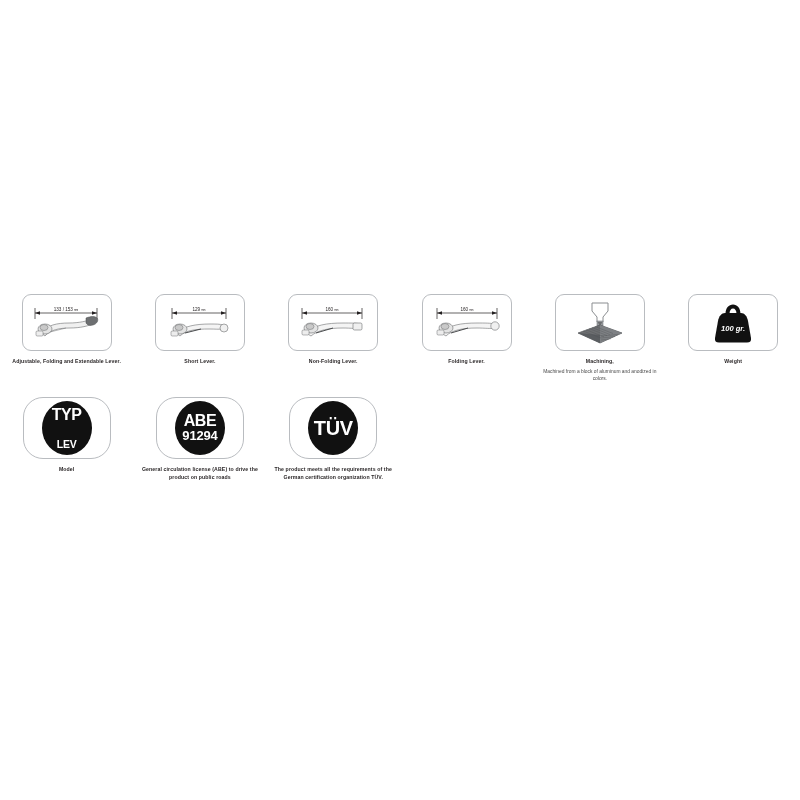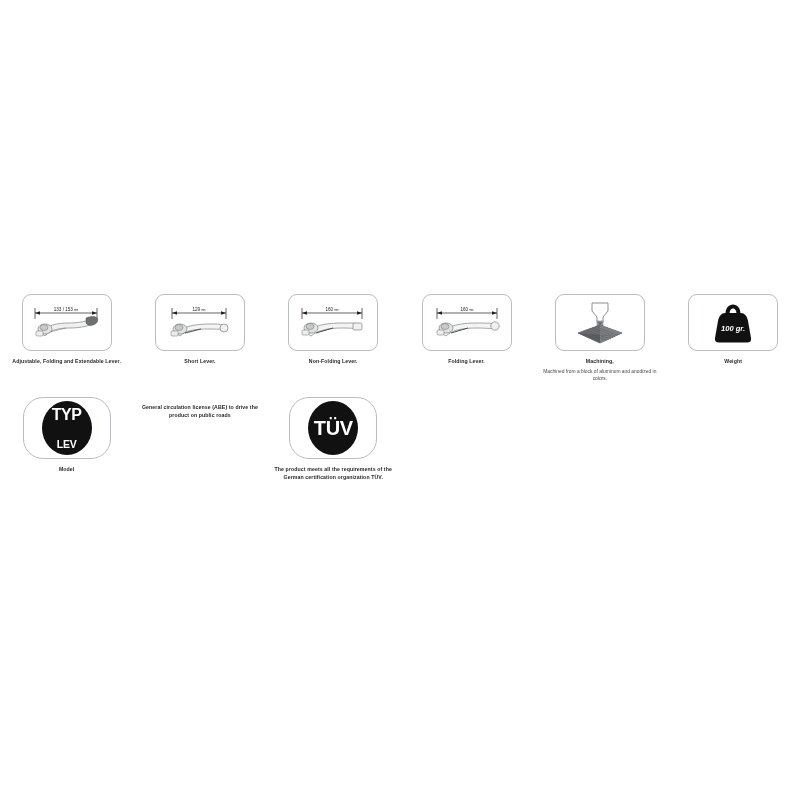--- a/index.html
+++ b/index.html
@@ -267,20 +267,26 @@
       <div class="panel badge-panel">
         <div class="badge-ellipse typ">
           <span class="badge-line1">TYP</span>
           <span class="badge-line2">LEV</span>
         </div>
       </div>
       <div class="caption">Model</div>
     </div>
 
     <div class="feature-cell row2">
+      <div class="panel badge-panel">
+        <div class="badge-ellipse abe">
+          <span class="badge-line1">ABE</span>
+          <span class="badge-line2">91294</span>
+        </div>
+      </div>
       <div class="caption">General circulation license (ABE) to drive the product on public roads</div>
     </div>
 
     <div class="feature-cell row2">
       <div class="panel badge-panel">
         <div class="badge-ellipse tuv">
           <span class="badge-line1">TÜV</span>
         </div>
       </div>
       <div class="caption">The product meets all the requirements of the German certification organization TÜV.</div>

